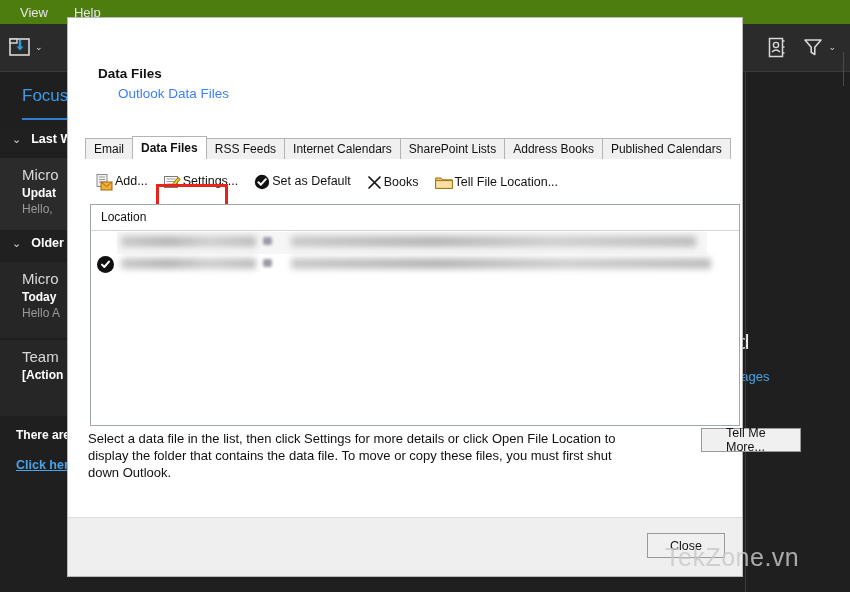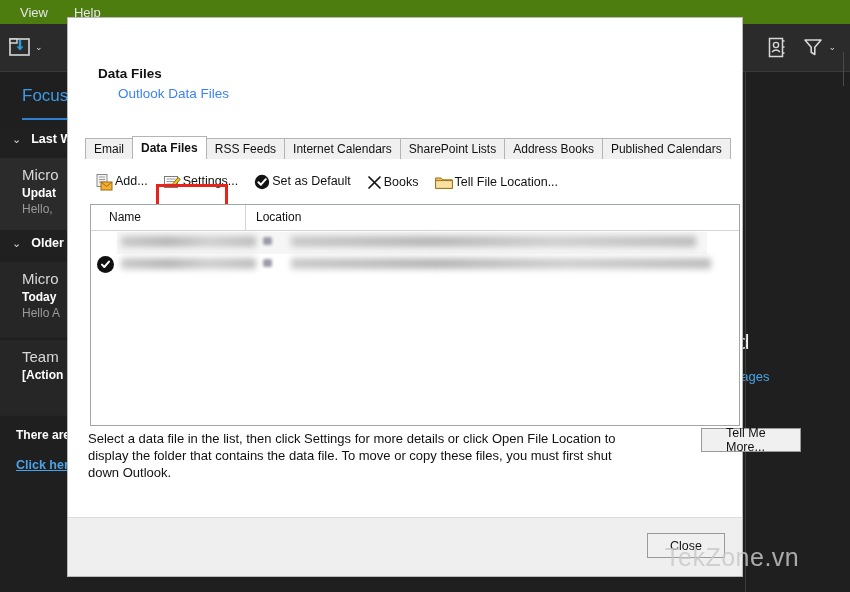--- a/index.html
+++ b/index.html
@@ -366,21 +366,20 @@
         </svg>
       </span>
       <span>Tell File Location...</span>
     </div>
   </div>
 
   <div class="redbox"></div>
 
   <div class="listbox">
     <div class="list-header">
-      <div class="lh-name">Name</div>
       <div class="lh-loc">Location</div>
     </div>
 
     <div class="list-rows">
       <div class="list-row">
         <div class="row-sel-band"></div>
         <div class="redact name"></div>
         <div class="redact dots"></div>
         <div class="redact loc"></div>
       </div>

